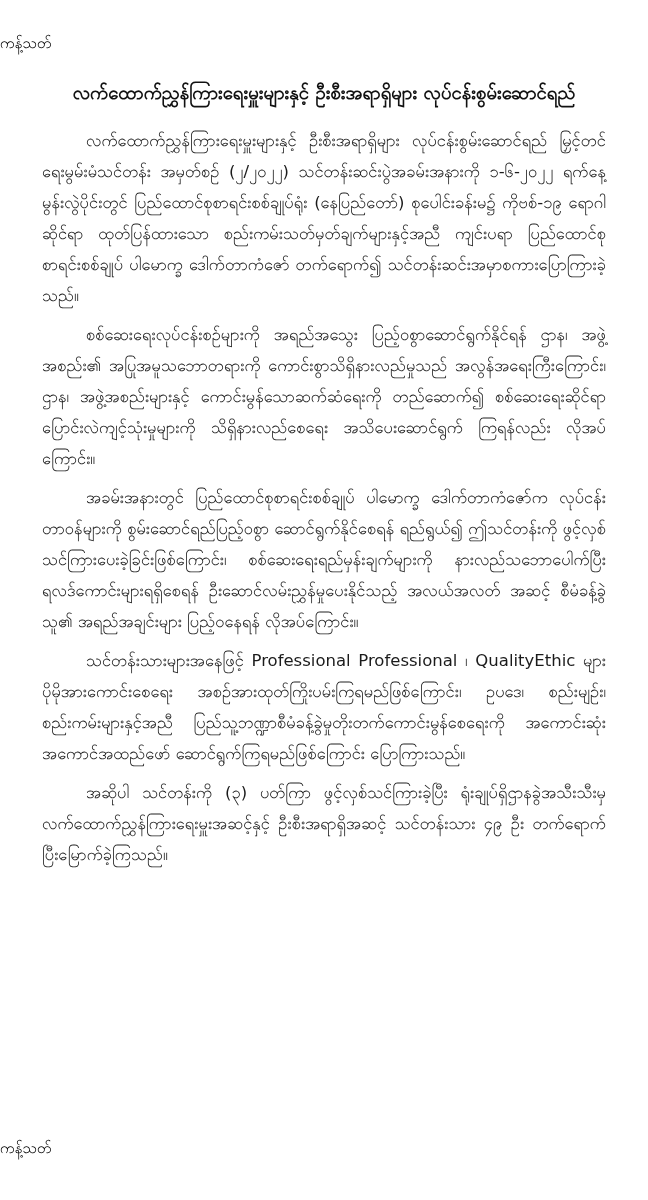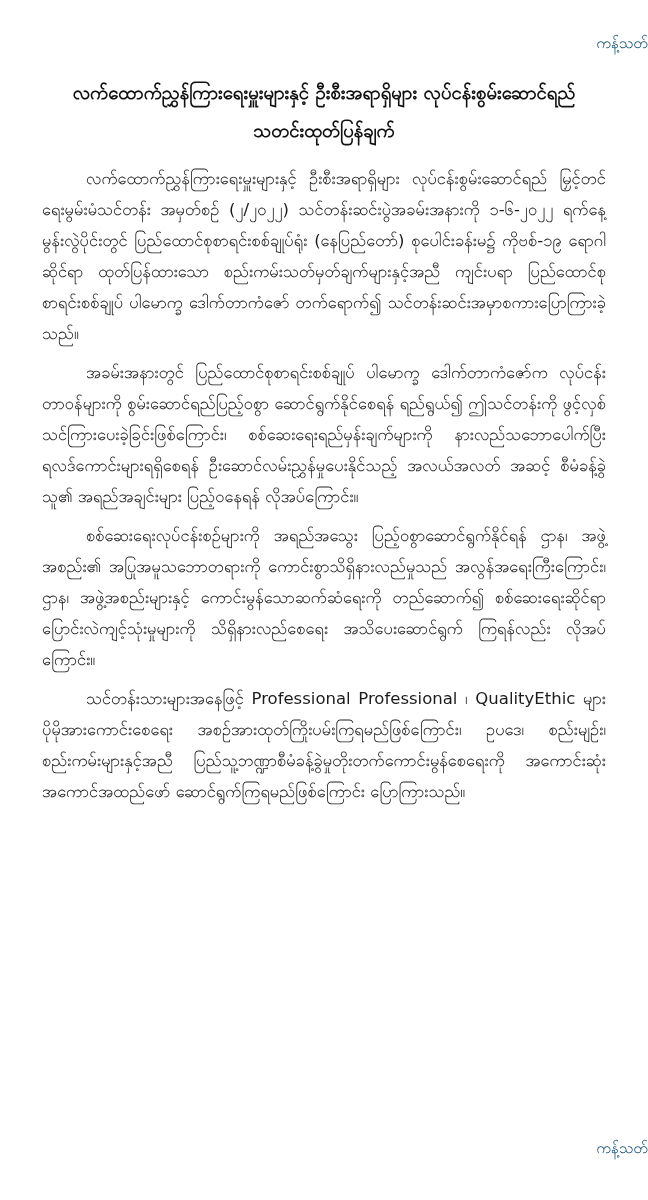--- a/index.html
+++ b/index.html
@@ -12,24 +12,24 @@
     width: 648px;
     height: 1200px;
     margin: 0 auto;
     background: #ffffff;
     color: #1b1b1b;
     font-family: "DejaVu Sans", sans-serif;
     overflow: hidden;
     box-sizing: border-box;
   }
   .classification {
-    text-align: right;
+    text-align: left;
     font-size: 15px;
     line-height: 20px;
-    color: #0c4a6e;
+    color: #000000;
   }
   .classification.top {
     padding-top: 33px;
   }
   .classification.bottom {
     position: absolute;
     left: 0;
     right: 0;
     bottom: 42px;
   }
@@ -54,25 +54,25 @@
 </style>
 </head>
 <body>
 
 <div class="page">
 
   <div class="classification top">ကန့်သတ်</div>
 
   <div class="doc-title">
     <div>လက်ထောက်ညွှန်ကြားရေးမှူးများနှင့် ဦးစီးအရာရှိများ လုပ်ငန်းစွမ်းဆောင်ရည်</div>
-    <div>သတင်းထုတ်ပြန်ချက်</div>
   </div>
 
   <div class="doc-body">
     <p>လက်ထောက်ညွှန်ကြားရေးမှူးများနှင့် ဦးစီးအရာရှိများ လုပ်ငန်းစွမ်းဆောင်ရည် မြှင့်တင်ရေးမွမ်းမံသင်တန်း အမှတ်စဉ် (၂/၂၀၂၂) သင်တန်းဆင်းပွဲအခမ်းအနားကို ၁-၆-၂၀၂၂ ရက်နေ့ မွန်းလွဲပိုင်းတွင် ပြည်ထောင်စုစာရင်းစစ်ချုပ်ရုံး (နေပြည်တော်) စုပေါင်းခန်းမ၌ ကိုဗစ်-၁၉ ရောဂါဆိုင်ရာ ထုတ်ပြန်ထားသော စည်းကမ်းသတ်မှတ်ချက်များနှင့်အညီ ကျင်းပရာ ပြည်ထောင်စုစာရင်းစစ်ချုပ် ပါမောက္ခ ဒေါက်တာကံဇော် တက်ရောက်၍ သင်တန်းဆင်းအမှာစကားပြောကြားခဲ့သည်။</p>
+    <p>စစ်ဆေးရေးလုပ်ငန်းစဉ်များကို အရည်အသွေး ပြည့်ဝစွာဆောင်ရွက်နိုင်ရန် ဌာန၊ အဖွဲ့အစည်း၏ အပြုအမူသဘောတရားကို ကောင်းစွာသိရှိနားလည်မှုသည် အလွန်အရေးကြီးကြောင်း၊ ဌာန၊ အဖွဲ့အစည်းများနှင့် ကောင်းမွန်သောဆက်ဆံရေးကို တည်ဆောက်၍ စစ်ဆေးရေးဆိုင်ရာ ပြောင်းလဲကျင့်သုံးမှုများကို သိရှိနားလည်စေရေး အသိပေးဆောင်ရွက် ကြရန်လည်း လိုအပ်ကြောင်း။</p>
     <p>အခမ်းအနားတွင် ပြည်ထောင်စုစာရင်းစစ်ချုပ် ပါမောက္ခ ဒေါက်တာကံဇော်က လုပ်ငန်းတာဝန်များကို စွမ်းဆောင်ရည်ပြည့်ဝစွာ ဆောင်ရွက်နိုင်စေရန် ရည်ရွယ်၍ ဤသင်တန်းကို ဖွင့်လှစ်သင်ကြားပေးခဲ့ခြင်းဖြစ်ကြောင်း၊ စစ်ဆေးရေးရည်မှန်းချက်များကို နားလည်သဘောပေါက်ပြီး ရလဒ်ကောင်းများရရှိစေရန် ဦးဆောင်လမ်းညွှန်မှုပေးနိုင်သည့် အလယ်အလတ် အဆင့် စီမံခန့်ခွဲသူ၏ အရည်အချင်းများ ပြည့်ဝနေရန် လိုအပ်ကြောင်း။</p>
-    <p>စစ်ဆေးရေးလုပ်ငန်းစဉ်များကို အရည်အသွေး ပြည့်ဝစွာဆောင်ရွက်နိုင်ရန် ဌာန၊ အဖွဲ့အစည်း၏ အပြုအမူသဘောတရားကို ကောင်းစွာသိရှိနားလည်မှုသည် အလွန်အရေးကြီးကြောင်း၊ ဌာန၊ အဖွဲ့အစည်းများနှင့် ကောင်းမွန်သောဆက်ဆံရေးကို တည်ဆောက်၍ စစ်ဆေးရေးဆိုင်ရာ ပြောင်းလဲကျင့်သုံးမှုများကို သိရှိနားလည်စေရေး အသိပေးဆောင်ရွက် ကြရန်လည်း လိုအပ်ကြောင်း။</p>
     <p>သင်တန်းသားများအနေဖြင့် Professional Professional ၊ QualityEthic များ ပိုမိုအားကောင်းစေရေး အစဉ်အားထုတ်ကြိုးပမ်းကြရမည်ဖြစ်ကြောင်း၊ ဥပဒေ၊ စည်းမျဉ်း၊ စည်းကမ်းများနှင့်အညီ ပြည်သူ့ဘဏ္ဍာစီမံခန့်ခွဲမှုတိုးတက်ကောင်းမွန်စေရေးကို အကောင်းဆုံး အကောင်အထည်ဖော် ဆောင်ရွက်ကြရမည်ဖြစ်ကြောင်း ပြောကြားသည်။</p>
+    <p>အဆိုပါ သင်တန်းကို (၃) ပတ်ကြာ ဖွင့်လှစ်သင်ကြားခဲ့ပြီး ရုံးချုပ်ရှိဌာနခွဲအသီးသီးမှ လက်ထောက်ညွှန်ကြားရေးမှူးအဆင့်နှင့် ဦးစီးအရာရှိအဆင့် သင်တန်းသား ၄၉ ဦး တက်ရောက်ပြီးမြောက်ခဲ့ကြသည်။</p>
   </div>
 
   <div class="classification bottom">ကန့်သတ်</div>
 
 </div>
 
 </body></html>

